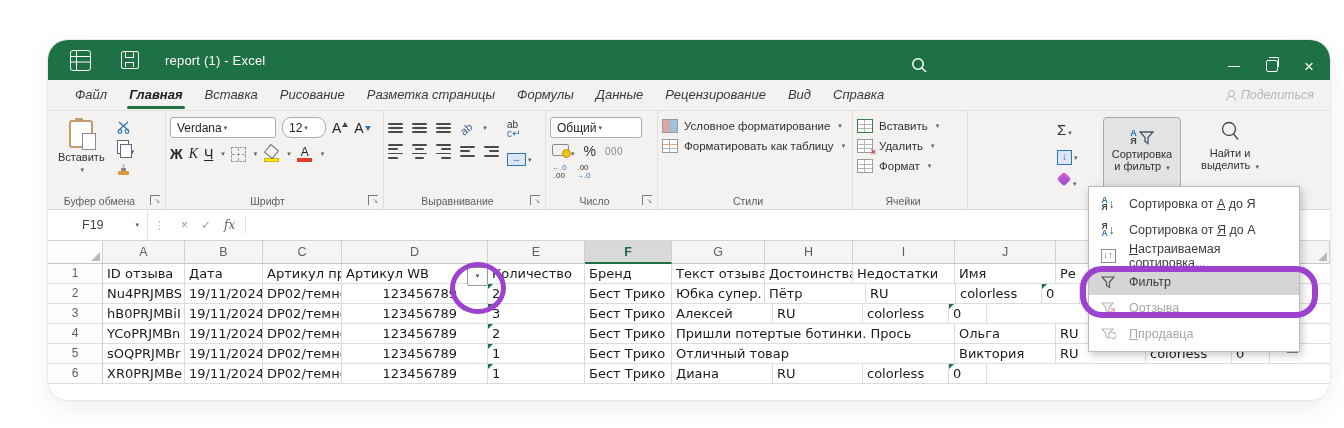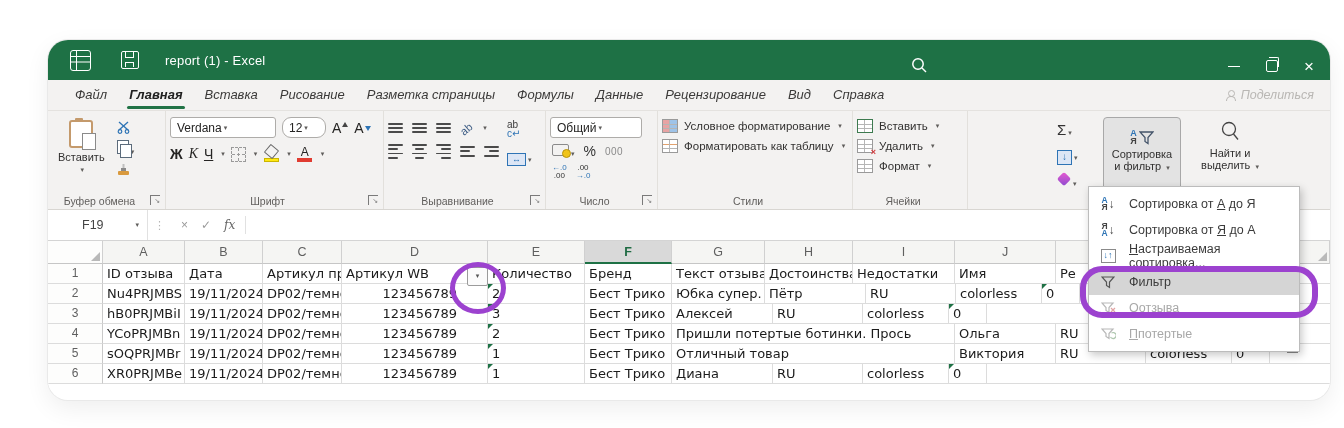--- a/index.html
+++ b/index.html
@@ -582,20 +582,20 @@
       </span>
       <span><span class="key">О</span><span>отзыва</span></span>
     </div>
     <div class="mi dis">
       <span class="mic">
         <svg width="15" height="13" viewBox="0 0 15 13">
             <path d="M1 1 h11 l-4 4.5 v5 l-3 -2 v-3 z" fill="none" stroke="#b8b8b8" stroke-width="1.2"></path>
             <path d="M9.5 9 a3 3 0 1 0 1 -4" fill="none" stroke="#b0c8b0" stroke-width="1.2"></path>
           </svg>
       </span>
-      <span><span class="key">П</span><span>потертые</span></span>
+      <span><span class="key">П</span><span>продавца</span></span>
     </div>
   </div>
 
   <div class="ann-circle"></div>
   <div class="ann-pill"></div>
   <div class="vthumb" style="right:32px;top:265px;"></div>
 </div>
 
 </body></html>

